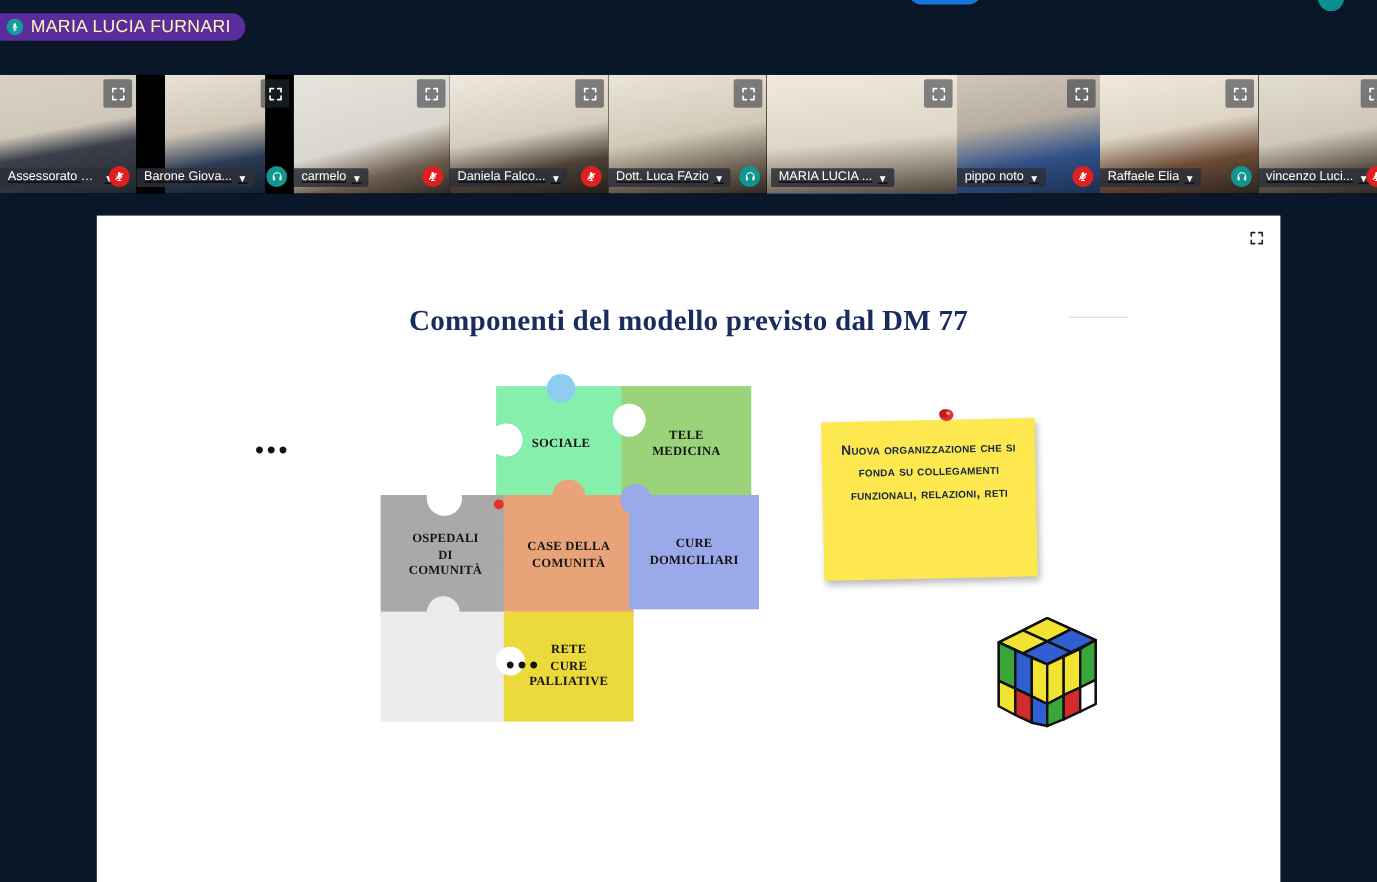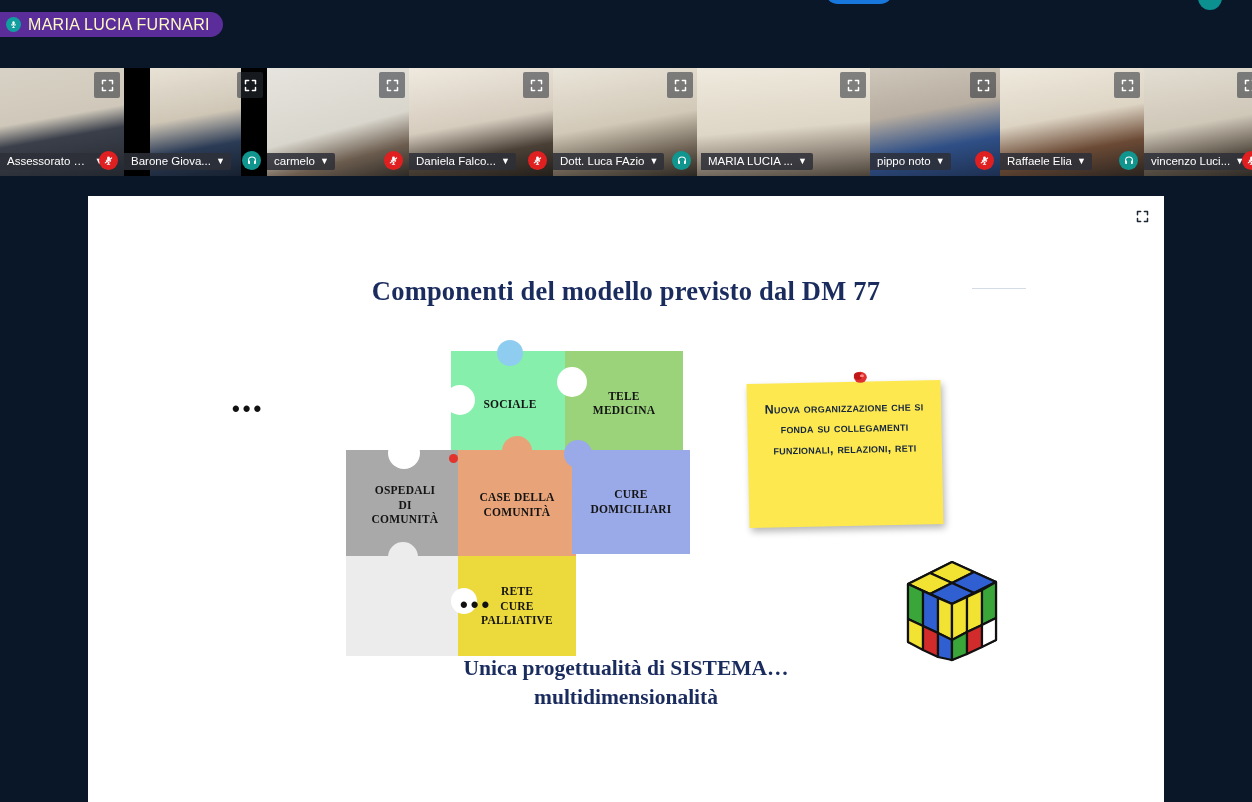--- a/index.html
+++ b/index.html
@@ -46,22 +46,23 @@
   .expand-btn{
     position:absolute;top:4px;right:4px;width:26px;height:26px;
     background:rgba(40,45,55,.55);border-radius:2px;
     display:flex;align-items:center;justify-content:center;
   }
   .expand-btn svg{display:block;}
   .name-chip{
     position:absolute;left:0;bottom:6px;max-width:78%;
     background:rgba(45,48,56,.86);
     padding:2px 6px 3px 7px;
-    display:flex;align-items:center;gap:5px;
+    display:flex;align-items:flex-end;gap:5px;
     border-radius:0 2px 2px 0;
+    text-decoration:underline;
   }
   .tile.active .name-chip{left:4px;}
   .name-chip .nm{
     color:#fff;font-size:11.5px;white-space:nowrap;overflow:hidden;
     text-overflow:ellipsis;max-width:108px;
   }
   .name-chip .chev{color:#fff;font-size:9px;line-height:1;}
   .status-ic{
     position:absolute;bottom:6px;width:19px;height:19px;border-radius:50%;
     display:flex;align-items:center;justify-content:center;
@@ -411,17 +412,13 @@
         <polygon points="74,48 89,41 89,76 74,84" fill="#f2e231"></polygon>
         <polygon points="89,41 104,34 104,69 89,76" fill="#f2e231"></polygon>
         <polygon points="104,34 118,26 118,62 104,69" fill="#3aa63a"></polygon>
         <polygon points="74,84 89,76 89,98 74,104" fill="#3aa63a"></polygon>
         <polygon points="89,76 104,69 104,91 89,98" fill="#d22b2b"></polygon>
         <polygon points="104,69 118,62 118,84 104,91" fill="#ffffff"></polygon>
       </g>
     </svg>
   </div>
 
-  <div id="slide-caption">
-    <span>Unica progettualità di SISTEMA…</span><br>
-    <span>multidimensionalità</span>
-  </div>
 </div>
 
 </body></html>

